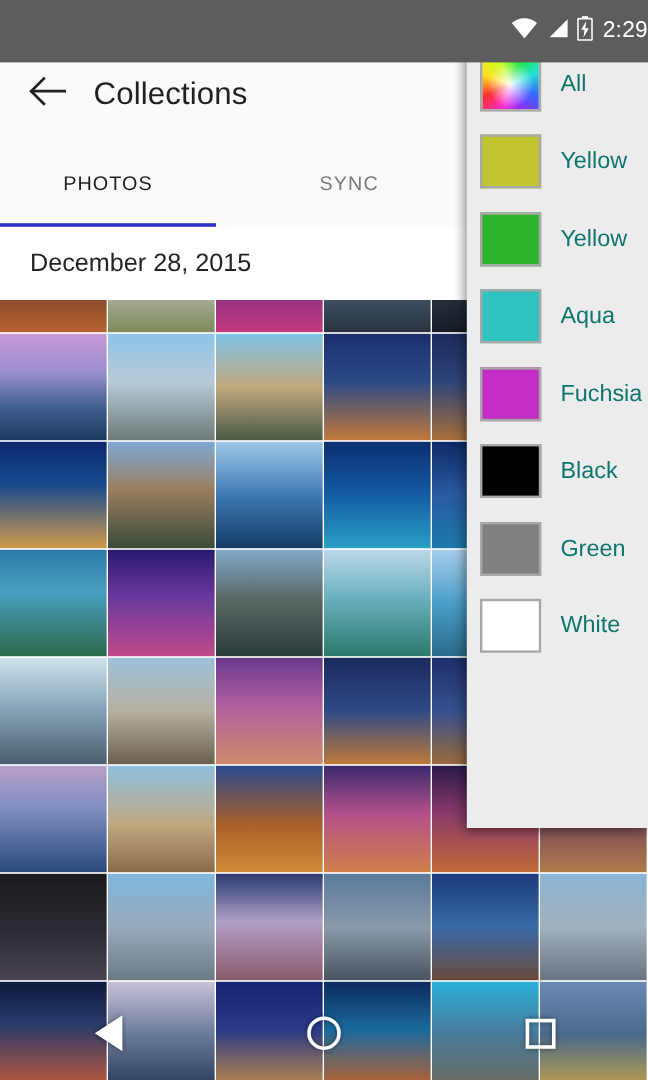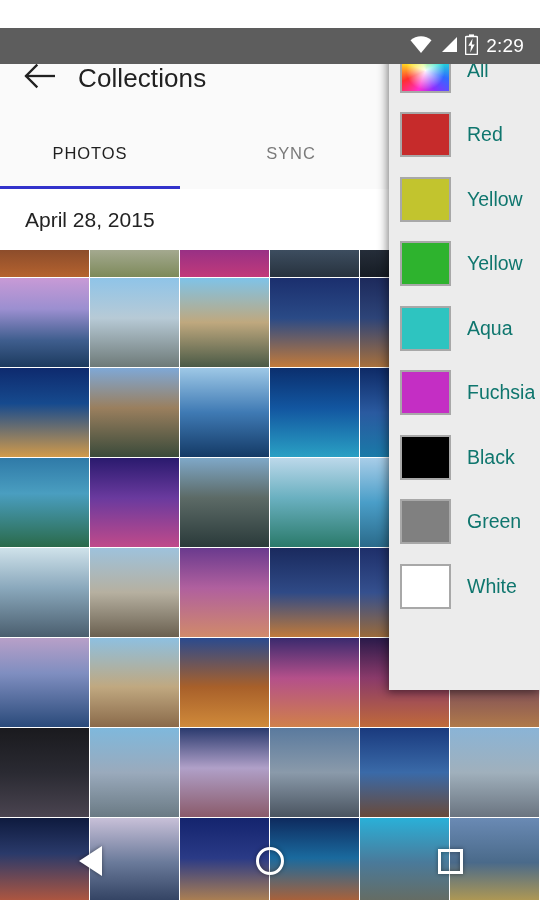--- a/index.html
+++ b/index.html
@@ -6,23 +6,23 @@
   html, body {
     width: 540px; height: 900px;
     font-family: "Liberation Sans", sans-serif;
     background: #ffffff;
     overflow: hidden;
   }
   #root { position: relative; width: 540px; height: 900px; overflow: hidden; }
 
   
   .statusbar {
-    position: absolute; top: 0; left: 0; width: 540px; height: 36px;
+    position: absolute; top: 0; left: 0; width: 540px; height: 52px;
     background: #5d5d5d; display: flex; align-items: center;
-    justify-content: flex-end; padding-right: 16px; z-index: 40; margin-top: 28px;
+    justify-content: flex-end; padding-right: 0; z-index: 40;
   }
   .status-icons { display: flex; align-items: center; gap: 7px; }
   .status-time {
     color: #ffffff; font-size: 19px; letter-spacing: .2px;
     margin-left: 8px; font-weight: 400;
   }
 
   
   .appbar {
     position: absolute; top: 36px; left: 0; width: 540px; height: 84px;
@@ -309,31 +309,27 @@
     <div class="appbar-title">Collections</div>
   </div>
 
   <div class="tabs">
     <div class="tab active">PHOTOS</div>
     <div class="tab inactive">SYNC</div>
     <div class="tab-indicator"></div>
   </div>
 
   <div class="date-header">
-    <span>April 28, 2015</span>
+    <span>December 28, 2015</span>
   </div>
 
   <div class="menu" id="color-menu">
       <div class="menu-item">
         <div class="swatch sw-all"></div>
         <div class="menu-label">All</div>
-      </div>
-      <div class="menu-item">
-        <div class="swatch" style="background: rgb(198, 43, 43);"></div>
-        <div class="menu-label">Red</div>
       </div>
       <div class="menu-item">
         <div class="swatch" style="background: rgb(194, 196, 46);"></div>
         <div class="menu-label">Yellow</div>
       </div>
       <div class="menu-item">
         <div class="swatch" style="background: rgb(46, 179, 46);"></div>
         <div class="menu-label">Yellow</div>
       </div>
       <div class="menu-item">

